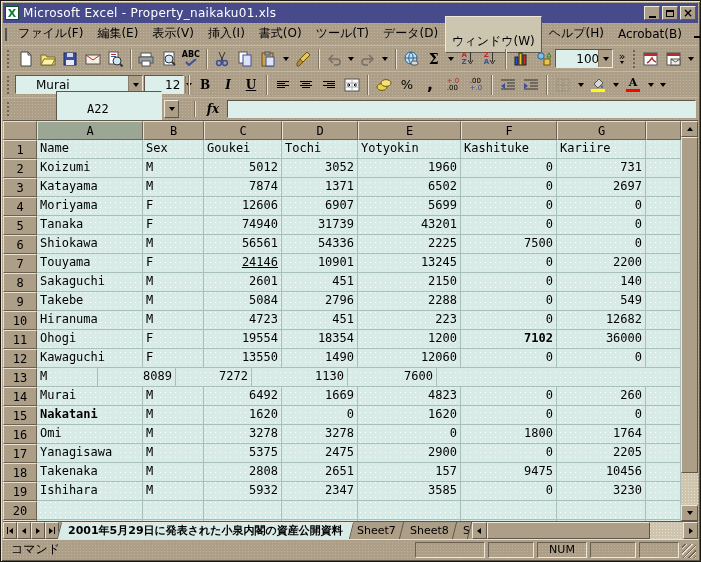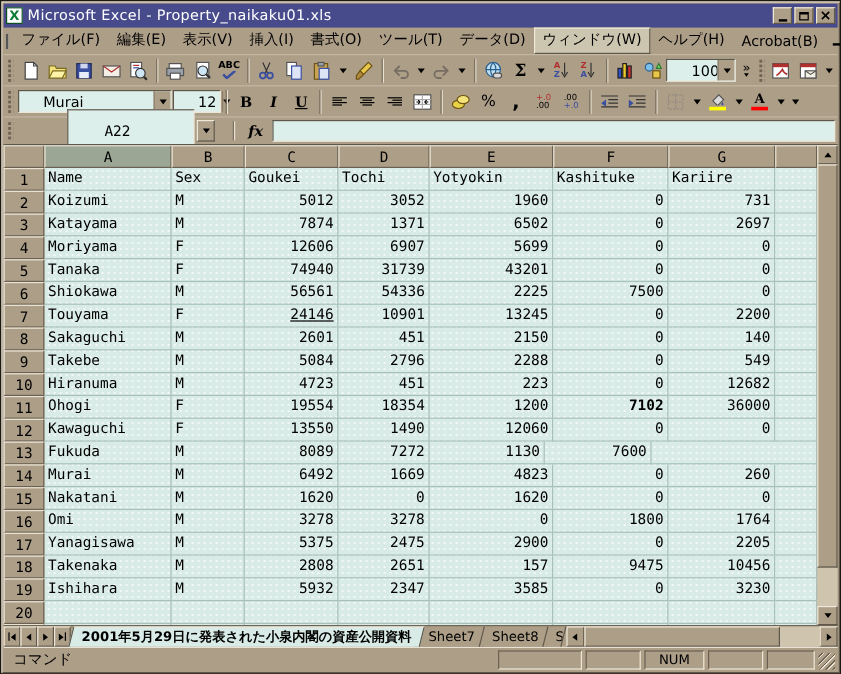--- a/index.html
+++ b/index.html
@@ -25,21 +25,21 @@
   .tb-btn { width:16px; height:14px; background:#ad9e88; border:1px solid; border-color:#efe8d8 #5f584a #5f584a #efe8d8; display:flex; align-items:center; justify-content:center; font-size:9px; line-height:1; }
   .glyph-min { width:7px; height:2px; background:#000; margin-top:7px; }
   .glyph-max { width:8px; height:7px; border:1px solid #000; border-top:2px solid #000; }
   .glyph-close { font-size:12px; font-weight:bold; }
 
   
   .menubar { height:23px; display:flex; align-items:center; padding:0 2px; gap:1px; flex:0 0 auto; border-bottom:1px solid #c3b7a2; }
   .book-icon { width:13px; height:13px; background:#fff; border:1px solid #555; margin-right:3px;
     background-image:linear-gradient(#0f7c3a,#0f7c3a); background-size:100% 4px; background-repeat:no-repeat; }
   .menu-item { padding:2px 7px 3px; white-space:nowrap; }
-  .menu-item.active { background:#ccc5b0; border:1px solid; border-color:#efe8d8 #5f584a #5f584a #efe8d8; padding:1px 6px 2px; }
+  .menu-item.active { background:#ccc5b0; border:1px solid; border-color:#efe8d8 #5f584a #5f584a #efe8d8; padding:16px 6px 2px; }
   .menu-right { margin-left:auto; display:flex; gap:1px; align-items:center; }
   .mr-btn { width:15px; height:13px; display:flex; align-items:center; justify-content:center; }
 
   
   .toolbar { height:26px; display:flex; align-items:center; padding:0 2px; gap:1px; flex:0 0 auto; border-bottom:1px solid #c3b7a2; }
   .grip { width:5px; height:20px; margin:0 3px 0 1px; background-image:radial-gradient(#6f6454 40%, transparent 45%); background-size:4px 4px; }
   .tsep { width:2px; height:20px; margin:0 3px; border-left:1px solid #7b7160; border-right:1px solid #e9e1d1; }
   .tbtn { width:22px; height:20px; display:flex; align-items:center; justify-content:center; position:relative; }
   .tbtn.disabled { opacity:.45; }
   .dd { width:11px; height:20px; display:flex; align-items:center; justify-content:center; }
@@ -616,42 +616,41 @@
             <div class="cell" style="width: 61px;">F</div>
             <div class="cell num" style="width: 78px;">13550</div>
             <div class="cell num" style="width: 76px;">1490</div>
             <div class="cell num" style="width: 103px;">12060</div>
             <div class="cell num" style="width: 96px;">0</div>
             <div class="cell num" style="width: 89px;">0</div>
             <div class="cell fill"></div>
           </div>
           <div class="grow">
             <div class="hcell rnum dither">13</div>
-            <div class="cell" style="width: 106px;">Fukuda</div>
             <div class="cell" style="width: 61px;">M</div>
             <div class="cell num" style="width: 78px;">8089</div>
             <div class="cell num" style="width: 76px;">7272</div>
             <div class="cell num" style="width: 96px;">1130</div>
             <div class="cell num" style="width: 89px;">7600</div>
             <div class="cell fill"></div>
           </div>
           <div class="grow">
             <div class="hcell rnum dither">14</div>
             <div class="cell" style="width: 106px;">Murai</div>
             <div class="cell" style="width: 61px;">M</div>
             <div class="cell num" style="width: 78px;">6492</div>
             <div class="cell num" style="width: 76px;">1669</div>
             <div class="cell num" style="width: 103px;">4823</div>
             <div class="cell num" style="width: 96px;">0</div>
             <div class="cell num" style="width: 89px;">260</div>
             <div class="cell fill"></div>
           </div>
           <div class="grow">
             <div class="hcell rnum dither">15</div>
-            <div class="cell" style="width: 106px;">Nakatani</div>
+            <div class="cell" style="width: 106px; font-weight: bold;">Nakatani</div>
             <div class="cell" style="width: 61px;">M</div>
             <div class="cell num" style="width: 78px;">1620</div>
             <div class="cell num" style="width: 76px;">0</div>
             <div class="cell num" style="width: 103px;">1620</div>
             <div class="cell num" style="width: 96px;">0</div>
             <div class="cell num" style="width: 89px;">0</div>
             <div class="cell fill"></div>
           </div>
           <div class="grow">
             <div class="hcell rnum dither">16</div>

